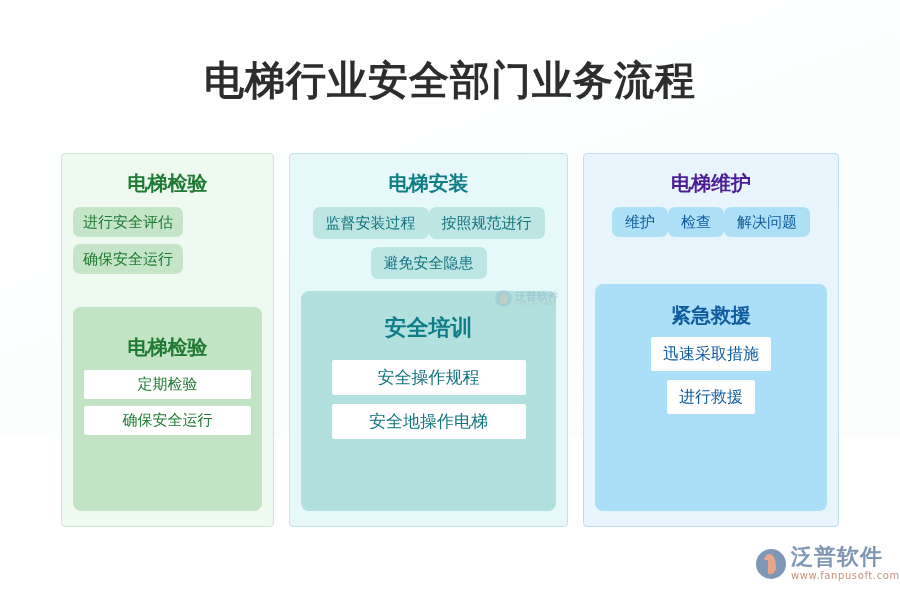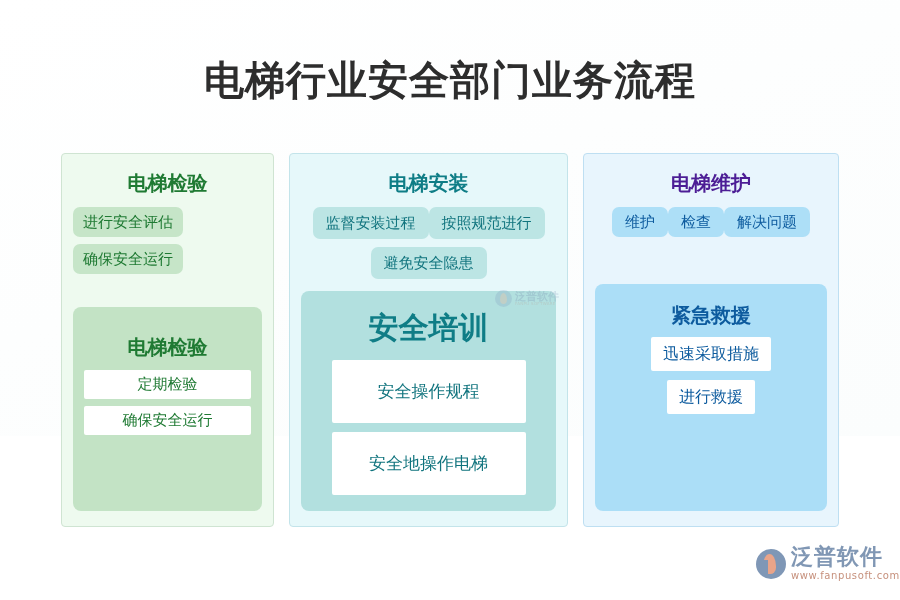--- a/index.html
+++ b/index.html
@@ -155,21 +155,21 @@
   }
   .col-green .subcard-title {
     color: #1f7a33;
     font-size: 20px;
     line-height: 26px;
     margin-top: 27px;
     margin-bottom: 10px;
   }
   .col-teal .subcard-title {
     color: #0f7d86;
-    font-size: 30px;
+    font-size: 22px;
     line-height: 30px;
     margin-top: 22px;
     margin-bottom: 17px;
   }
   .col-blue .subcard-title {
     color: #0d5b9e;
     font-size: 20px;
     line-height: 26px;
     margin-top: 18px;
     margin-bottom: 9px;
@@ -194,21 +194,21 @@
   .col-green .chip {
     color: #1f7a33;
     font-size: 15px;
     line-height: 21px;
     padding: 4px 2px;
   }
   .col-teal .chip {
     color: #11747e;
     font-size: 17px;
     line-height: 23px;
-    padding: 20px 18px;
+    padding: 6px 18px;
     min-width: 194px;
   }
   .col-blue .chip {
     color: #0d5b9e;
     font-size: 16px;
     line-height: 22px;
     padding: 6px 12px;
   }
 
   

